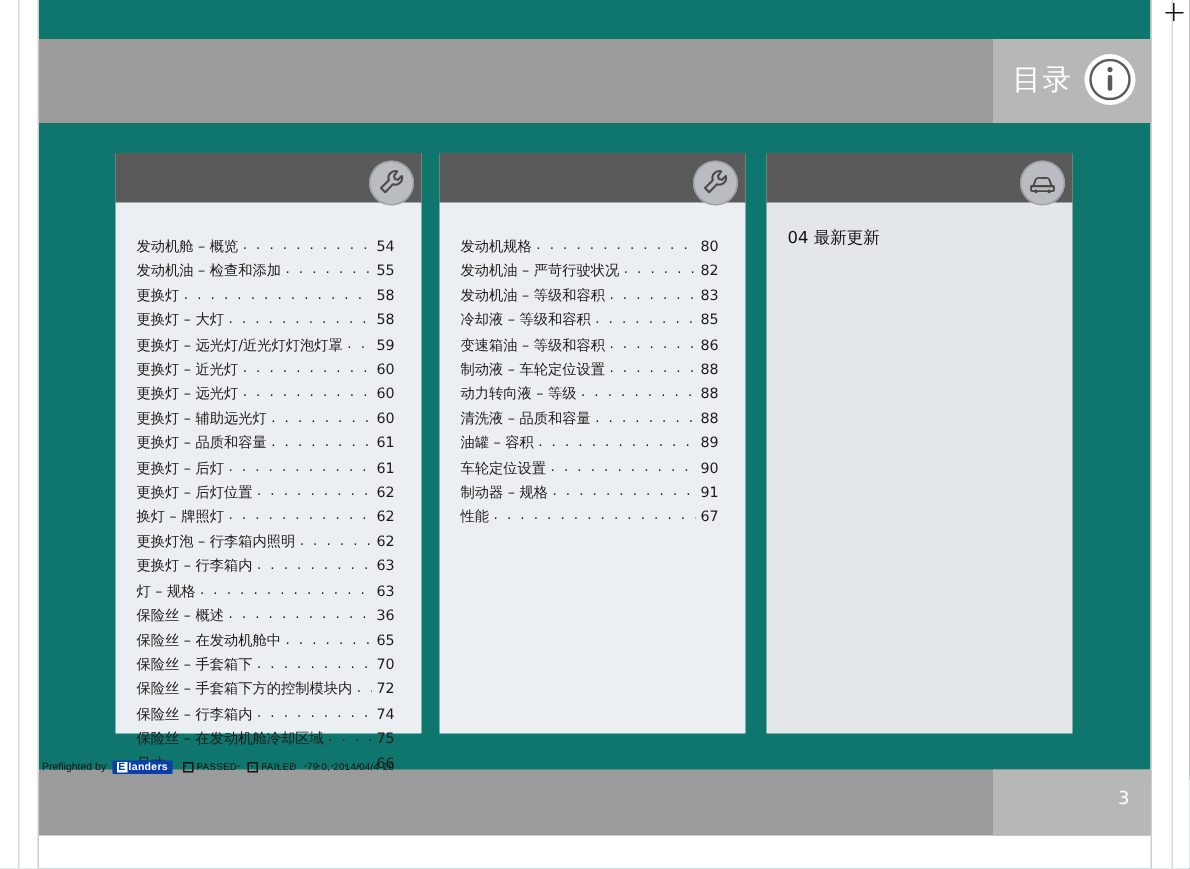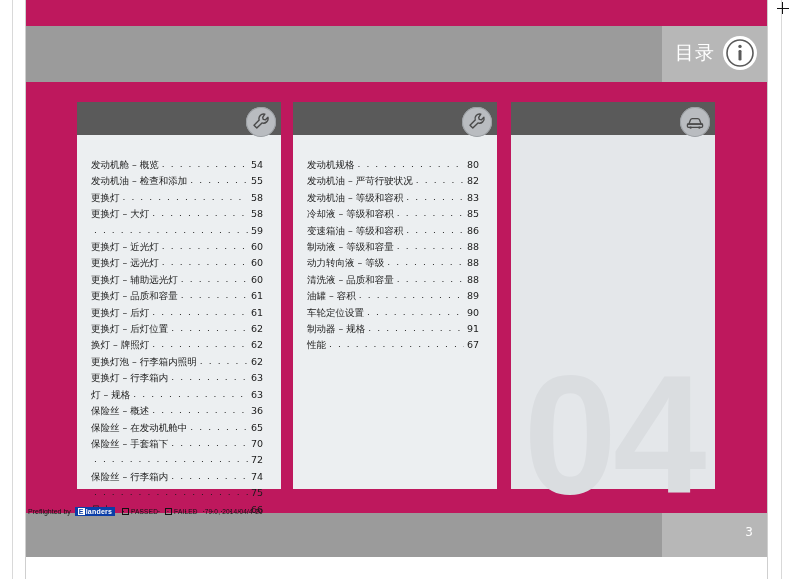--- a/index.html
+++ b/index.html
@@ -12,21 +12,21 @@
     height: 579px;
     font-family: "Liberation Sans", sans-serif;
     position: relative;
     overflow: hidden;
   }
   .page {
     position: absolute;
     left: 0; top: 0;
     width: 793px;
     height: 520px;
-    background: #be185d;
+    background: #0f766e;
   }
 
   
   .edge-strip {
     position: absolute;
     top: 0;
     width: 26px;
     height: 579px;
     background: #ffffff;
     border-right: 1px solid #d8d8d8;
@@ -313,20 +313,21 @@
           <span class="toc-label">更换灯</span>
           <span class="toc-dots">. . . . . . . . . . . . . . . . . . . . . . . . . . . . . . . . . . . . . . . . .</span>
           <span class="toc-page">58</span>
         </div>
       <div class="toc-row">
           <span class="toc-label">更换灯 – 大灯</span>
           <span class="toc-dots">. . . . . . . . . . . . . . . . . . . . . . . . . . . . . . . . . . . . . . . . .</span>
           <span class="toc-page">58</span>
         </div>
       <div class="toc-row">
+          <span class="toc-label">更换灯 – 远光灯/近光灯灯泡灯罩</span>
           <span class="toc-dots">. . . . . . . . . . . . . . . . . . . . . . . . . . . . . . . . . . . . . . . . .</span>
           <span class="toc-page">59</span>
         </div>
       <div class="toc-row">
           <span class="toc-label">更换灯 – 近光灯</span>
           <span class="toc-dots">. . . . . . . . . . . . . . . . . . . . . . . . . . . . . . . . . . . . . . . . .</span>
           <span class="toc-page">60</span>
         </div>
       <div class="toc-row">
           <span class="toc-label">更换灯 – 远光灯</span>
@@ -382,29 +383,31 @@
           <span class="toc-label">保险丝 – 在发动机舱中</span>
           <span class="toc-dots">. . . . . . . . . . . . . . . . . . . . . . . . . . . . . . . . . . . . . . . . .</span>
           <span class="toc-page">65</span>
         </div>
       <div class="toc-row">
           <span class="toc-label">保险丝 – 手套箱下</span>
           <span class="toc-dots">. . . . . . . . . . . . . . . . . . . . . . . . . . . . . . . . . . . . . . . . .</span>
           <span class="toc-page">70</span>
         </div>
       <div class="toc-row">
+          <span class="toc-label">保险丝 – 手套箱下方的控制模块内</span>
           <span class="toc-dots">. . . . . . . . . . . . . . . . . . . . . . . . . . . . . . . . . . . . . . . . .</span>
           <span class="toc-page">72</span>
         </div>
       <div class="toc-row">
           <span class="toc-label">保险丝 – 行李箱内</span>
           <span class="toc-dots">. . . . . . . . . . . . . . . . . . . . . . . . . . . . . . . . . . . . . . . . .</span>
           <span class="toc-page">74</span>
         </div>
       <div class="toc-row">
+          <span class="toc-label">保险丝 – 在发动机舱冷却区域</span>
           <span class="toc-dots">. . . . . . . . . . . . . . . . . . . . . . . . . . . . . . . . . . . . . . . . .</span>
           <span class="toc-page">75</span>
         </div>
       <div class="toc-row">
           <span class="toc-label">尺寸</span>
           <span class="toc-dots">. . . . . . . . . . . . . . . . . . . . . . . . . . . . . . . . . . . . . . . . .</span>
           <span class="toc-page">66</span>
         </div>
       <div class="toc-row">
           <span class="toc-label">重量</span>
@@ -442,21 +445,21 @@
           <span class="toc-label">冷却液 – 等级和容积</span>
           <span class="toc-dots">. . . . . . . . . . . . . . . . . . . . . . . . . . . . . . . . . . . . . . . . .</span>
           <span class="toc-page">85</span>
         </div>
       <div class="toc-row">
           <span class="toc-label">变速箱油 – 等级和容积</span>
           <span class="toc-dots">. . . . . . . . . . . . . . . . . . . . . . . . . . . . . . . . . . . . . . . . .</span>
           <span class="toc-page">86</span>
         </div>
       <div class="toc-row">
-          <span class="toc-label">制动液 – 等级和容量</span>
+          <span class="toc-label">制动液 – 车轮定位设置</span>
           <span class="toc-dots">. . . . . . . . . . . . . . . . . . . . . . . . . . . . . . . . . . . . . . . . .</span>
           <span class="toc-page">88</span>
         </div>
       <div class="toc-row">
           <span class="toc-label">动力转向液 – 等级</span>
           <span class="toc-dots">. . . . . . . . . . . . . . . . . . . . . . . . . . . . . . . . . . . . . . . . .</span>
           <span class="toc-page">88</span>
         </div>
       <div class="toc-row">
           <span class="toc-label">清洗液 – 品质和容量</span>
@@ -490,21 +493,21 @@
     <div class="col-head">
       <div class="col-badge">
         <svg width="22" height="22" viewBox="0 0 22 22">
           <path d="M3.5 13.2h15M4.8 13.2l1.6-4.3a2 2 0 0 1 1.9-1.3h5.4a2 2 0 0 1 1.9 1.3l1.6 4.3" fill="none" stroke="#4a4a4a" stroke-width="1.3" stroke-linecap="round"></path>
           <rect x="3.4" y="13" width="15.2" height="3.4" rx="1.1" fill="none" stroke="#4a4a4a" stroke-width="1.3"></rect>
           <circle cx="6.6" cy="16.6" r="1.2" fill="#4a4a4a"></circle>
           <circle cx="15.4" cy="16.6" r="1.2" fill="#4a4a4a"></circle>
         </svg>
       </div>
     </div>
-    <div class="big-number">04</div>
+    <div class="chapter-title">04 最新更新</div>
   </div>
 
   <div class="footer-band">
     <div class="footer-pagebox"></div>
     <div class="footer-pagenum">3</div>
   </div>
 
   <div class="preflight">
     <span class="pf-label">Preflighted by</span>
     <span class="pf-logo">

